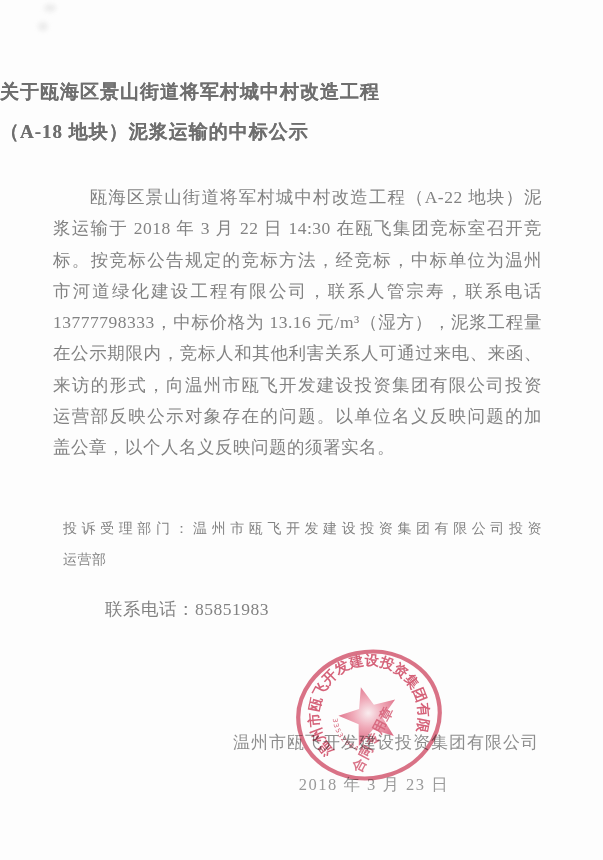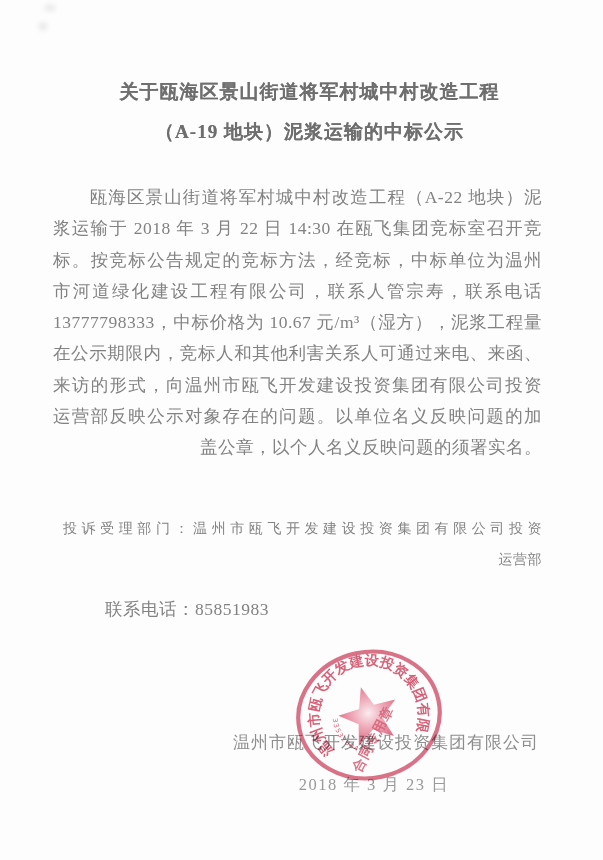--- a/index.html
+++ b/index.html
@@ -19,22 +19,21 @@
     position: absolute;
     background: #ececec;
     border-radius: 50%;
     filter: blur(2px);
   }
   .a1 { left: 44px; top: 4px;  width: 12px; height: 8px; }
   .a2 { left: 38px; top: 22px; width: 10px; height: 9px; }
 
   .title-block {
     position: absolute;
-    left: 16px; right: 0; top: 72px;
-    text-align: center;
+    left: 0; right: 0; top: 72px;
     color: #6e6e6e;
   }
   .title-line {
     font-size: 19px;
     font-weight: bold;
     letter-spacing: 1px;
     line-height: 40px;
     text-shadow: 0 0 0.6px #8a8a8a;
   }
 
@@ -42,21 +41,20 @@
     position: absolute;
     left: 53px; right: 61px; top: 182px;
     color: #828282;
     font-size: 17.5px;
   }
   .doc-line {
     height: 31.3px;
     line-height: 31.3px;
     white-space: nowrap;
     letter-spacing: 0.5px;
-    text-align: right;
   }
   .doc-line.stretch {
     white-space: normal;
     text-align: justify;
     text-align-last: justify;
   }
   [data-indent-first] .doc-line:first-child { text-indent: 2.1em; }
 
   .complaint-block {
     position: absolute;
@@ -107,29 +105,29 @@
 </head>
 <body>
 
 <div class="page">
 
   <div class="artifact a1"></div>
   <div class="artifact a2"></div>
 
   <div class="title-block">
     <div class="title-line">关于瓯海区景山街道将军村城中村改造工程</div>
-    <div class="title-line">（A-19 地块）泥浆运输的中标公示</div>
+    <div class="title-line">（A-18 地块）泥浆运输的中标公示</div>
   </div>
 
   <div class="body-block" data-indent-first="">
       <div class="doc-line stretch">瓯海区景山街道将军村城中村改造工程（A-22 地块）泥</div>
       <div class="doc-line stretch">浆运输于 2018 年 3 月 22 日 14:30 在瓯飞集团竞标室召开竞</div>
       <div class="doc-line stretch">标。按竞标公告规定的竞标方法，经竞标，中标单位为温州</div>
       <div class="doc-line stretch">市河道绿化建设工程有限公司，联系人管宗寿，联系电话</div>
-      <div class="doc-line stretch">13777798333，中标价格为 10.67 元/m³（湿方），泥浆工程量</div>
+      <div class="doc-line stretch">13777798333，中标价格为 13.16 元/m³（湿方），泥浆工程量</div>
       <div class="doc-line stretch">在公示期限内，竞标人和其他利害关系人可通过来电、来函、</div>
       <div class="doc-line stretch">来访的形式，向温州市瓯飞开发建设投资集团有限公司投资</div>
       <div class="doc-line stretch">运营部反映公示对象存在的问题。以单位名义反映问题的加</div>
       <div class="doc-line">盖公章，以个人名义反映问题的须署实名。</div>
     </div>
 
   <div class="complaint-block">
       <div class="doc-line stretch">投诉受理部门：温州市瓯飞开发建设投资集团有限公司投资</div>
       <div class="doc-line">运营部</div>
     </div>

